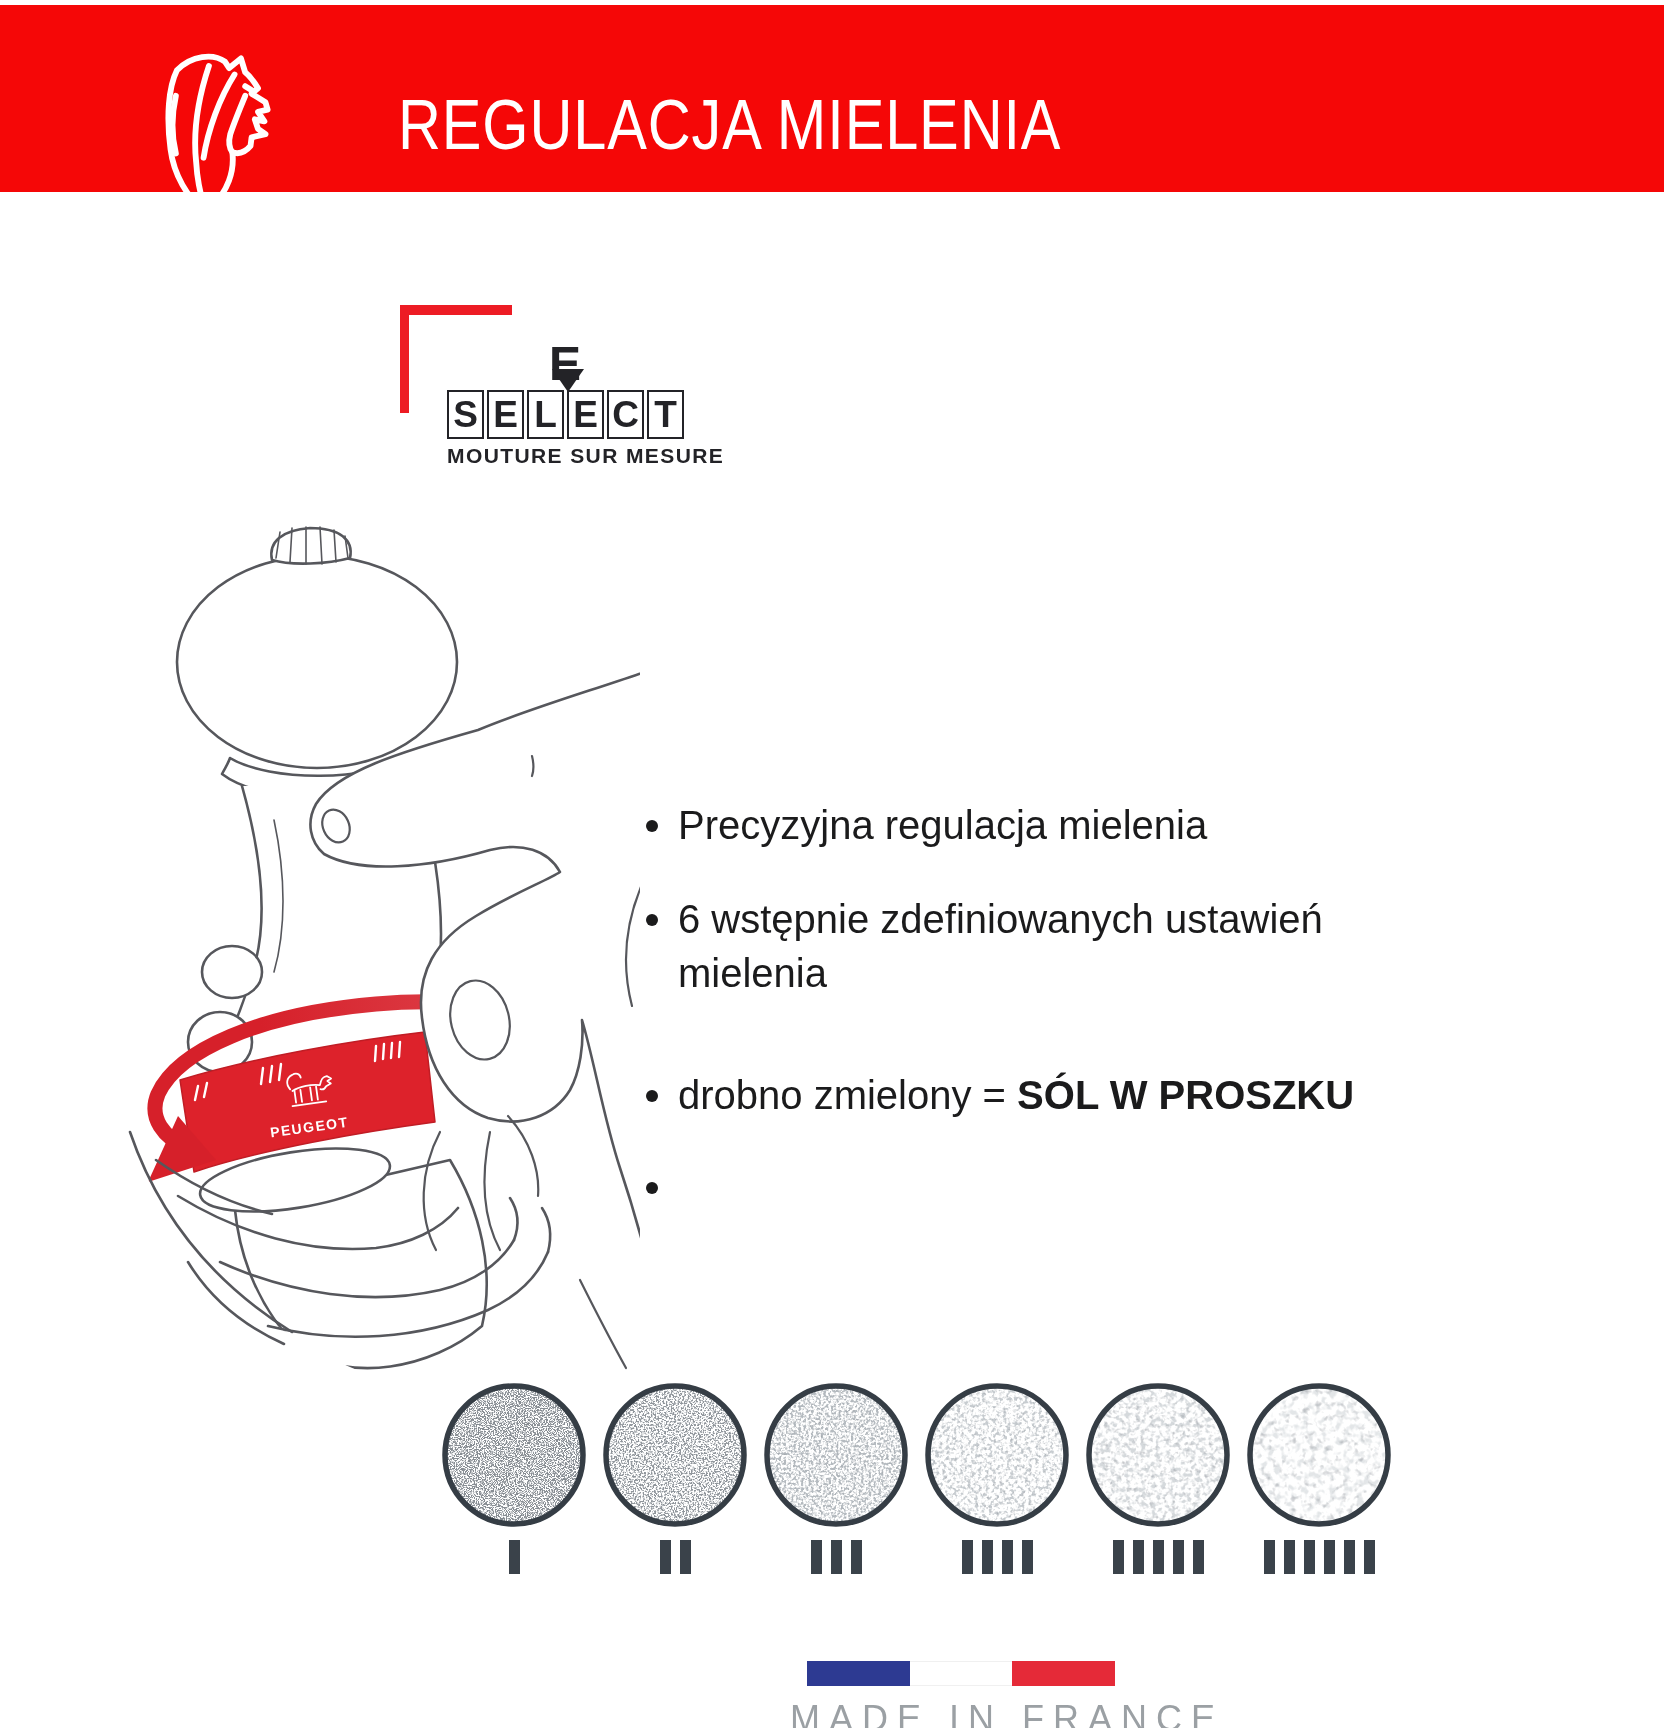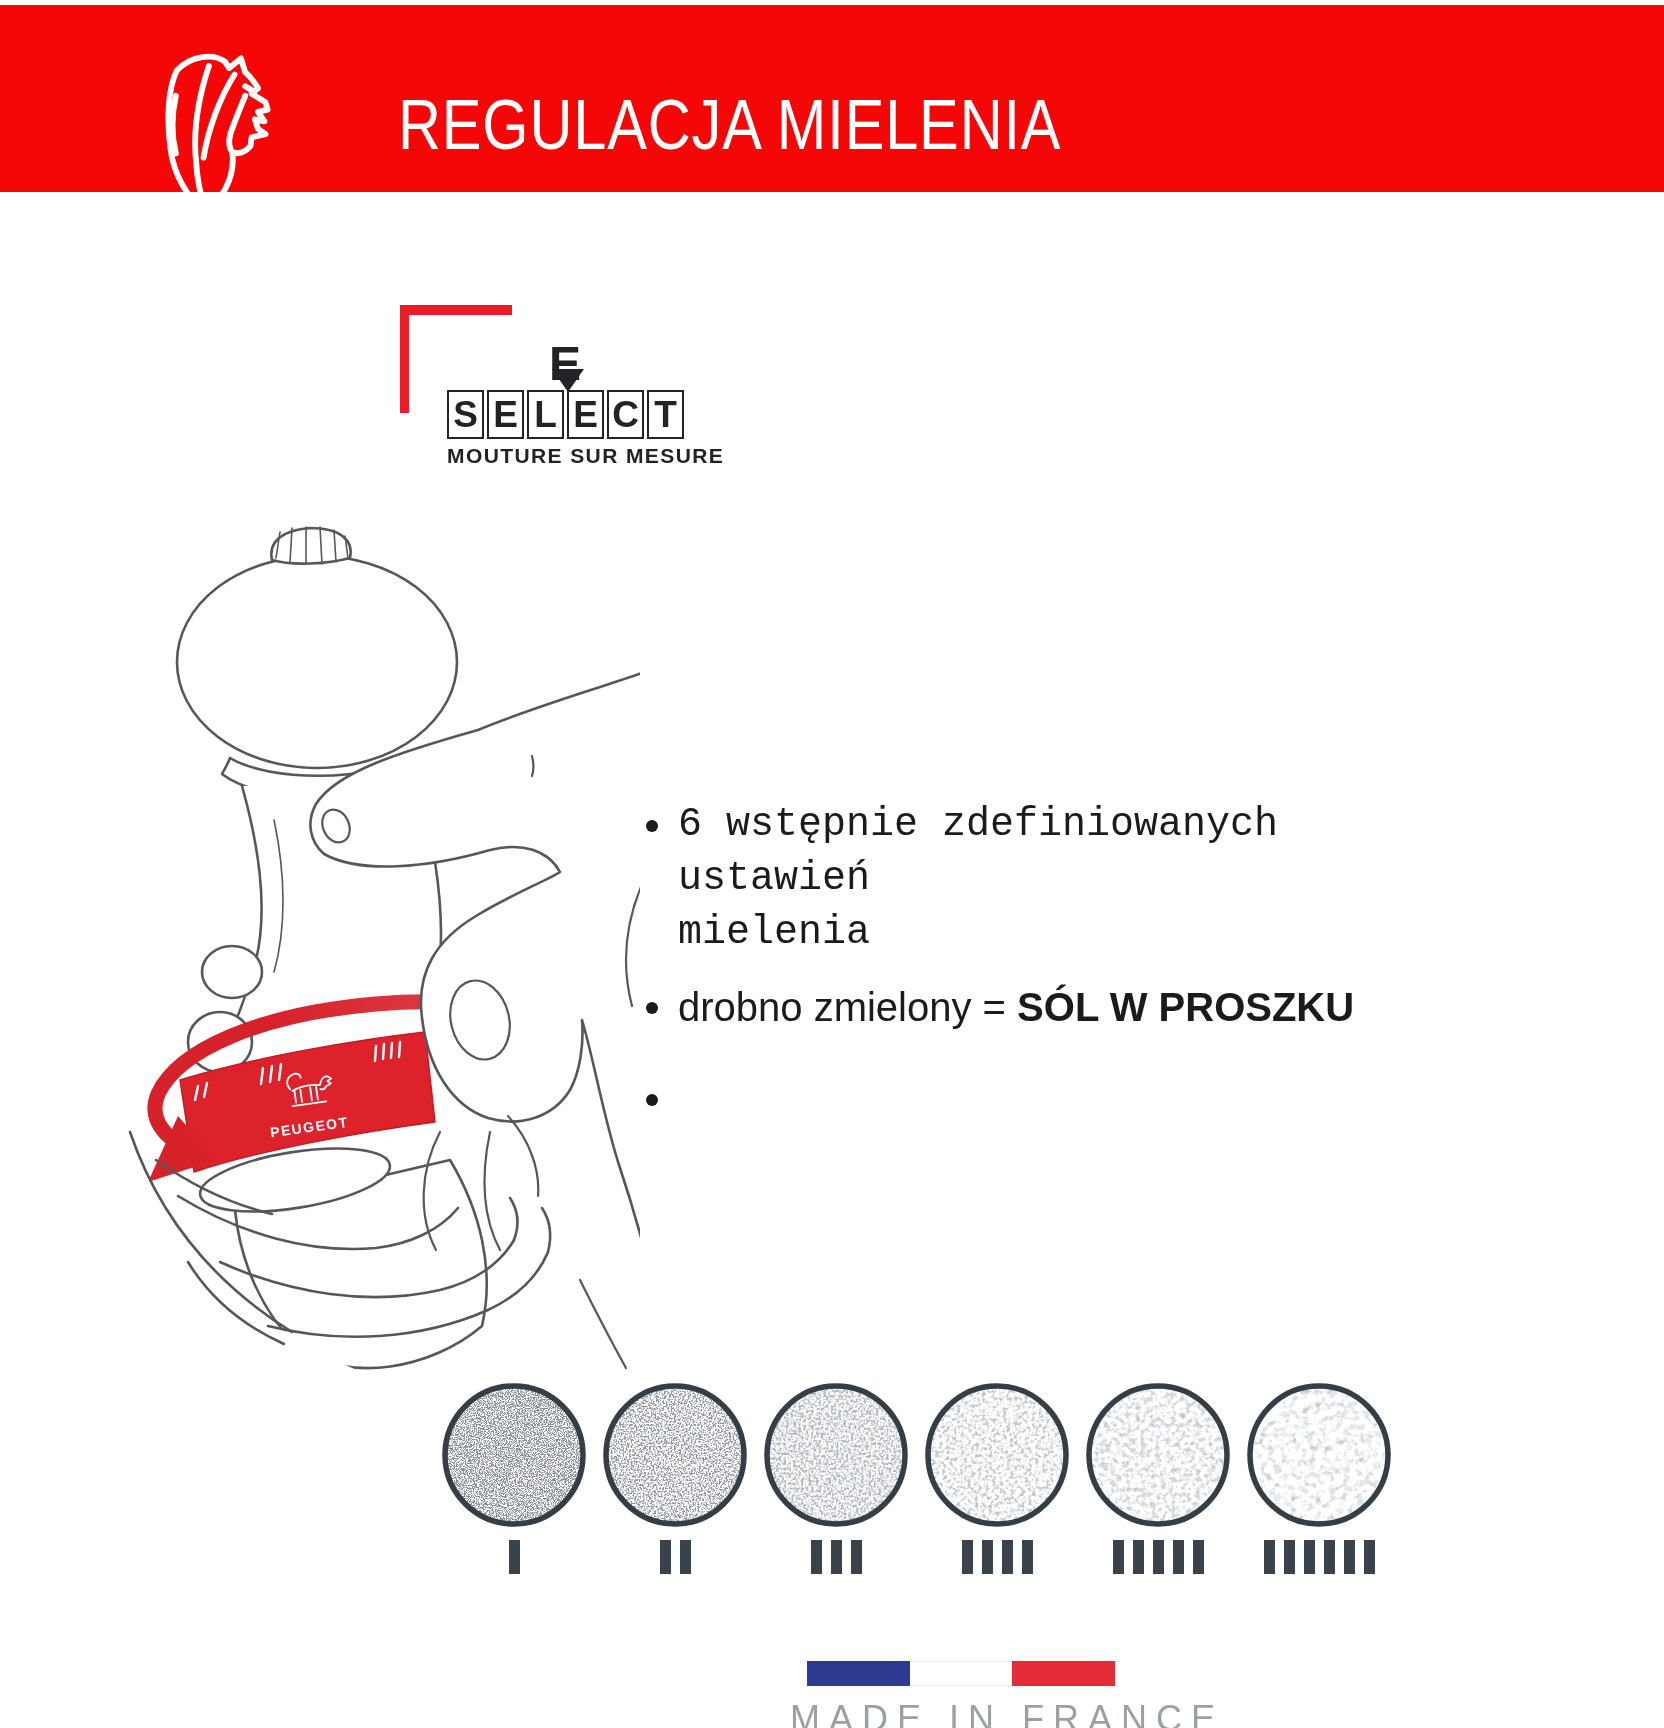--- a/index.html
+++ b/index.html
@@ -28,21 +28,21 @@
   .uselect-sub{position:absolute;left:0;top:108px;font-size:21px;font-weight:700;
     letter-spacing:1.4px;white-space:nowrap;}
 
   
   .bullets{position:absolute;left:646px;top:798px;width:760px;color:#1b1b1c;}
   .bullet-row{display:flex;align-items:flex-start;}
   .bullet-dot{width:12px;height:12px;border-radius:50%;background:#1b1b1c;
     margin:22px 20px 0 0;flex:none;}
   .bullet-text{font-size:40px;line-height:54px;white-space:pre-line;}
   .bullet-text b{font-weight:700;text-align:center;}
-  .mb1{margin-bottom:40px;} .mb2{margin-bottom:20px;font-family:Liberation Mono, monospace;} .mb3{margin-bottom:38px;}
+  .mb1{margin-bottom:40px;} .mb2{margin-bottom:68px;} .mb3{margin-bottom:38px;}
 
   
   .grind-circle{position:absolute;top:1383px;width:144px;height:144px;}
   .grind-ticks{position:absolute;top:1540px;display:flex;gap:9px;}
   .grind-ticks span{display:block;width:11px;height:34px;background:#3a424a;}
 
   
   .flag{position:absolute;left:807px;top:1661px;display:flex;height:25px;}
   .flag div{width:102.5px;height:25px;}
   .flag .w{border-top:1px solid #f0f0f0;border-bottom:1px solid #f0f0f0;height:23px;}
@@ -169,20 +169,24 @@
       <path d="M118,676 C180,714 250,734 316,728 C350,724 380,710 398,688"></path>
       <path d="M96,640 C130,664 170,684 212,694"></path>
       <path d="M488,732 C492,716 490,700 482,688"></path>
       <path d="M454,720 C460,704 458,690 450,678"></path>
       <path d="M128,742 C150,778 184,806 224,824"></path>
     </g>
   </g>
 </svg>
 
 <div class="bullets">
+  <div class="bullet-row mb1">
+    <div class="bullet-dot"></div>
+    <div class="bullet-text"><span>Precyzyjna regulacja mielenia</span><b></b></div>
+  </div>
   <div class="bullet-row mb2">
     <div class="bullet-dot"></div>
     <div class="bullet-text"><span>6 wstępnie zdefiniowanych ustawień
 mielenia</span><b></b></div>
   </div>
   <div class="bullet-row mb3">
     <div class="bullet-dot"></div>
     <div class="bullet-text"><span>drobno zmielony = </span><b>SÓL W PROSZKU</b></div>
   </div>
   <div class="bullet-row">

